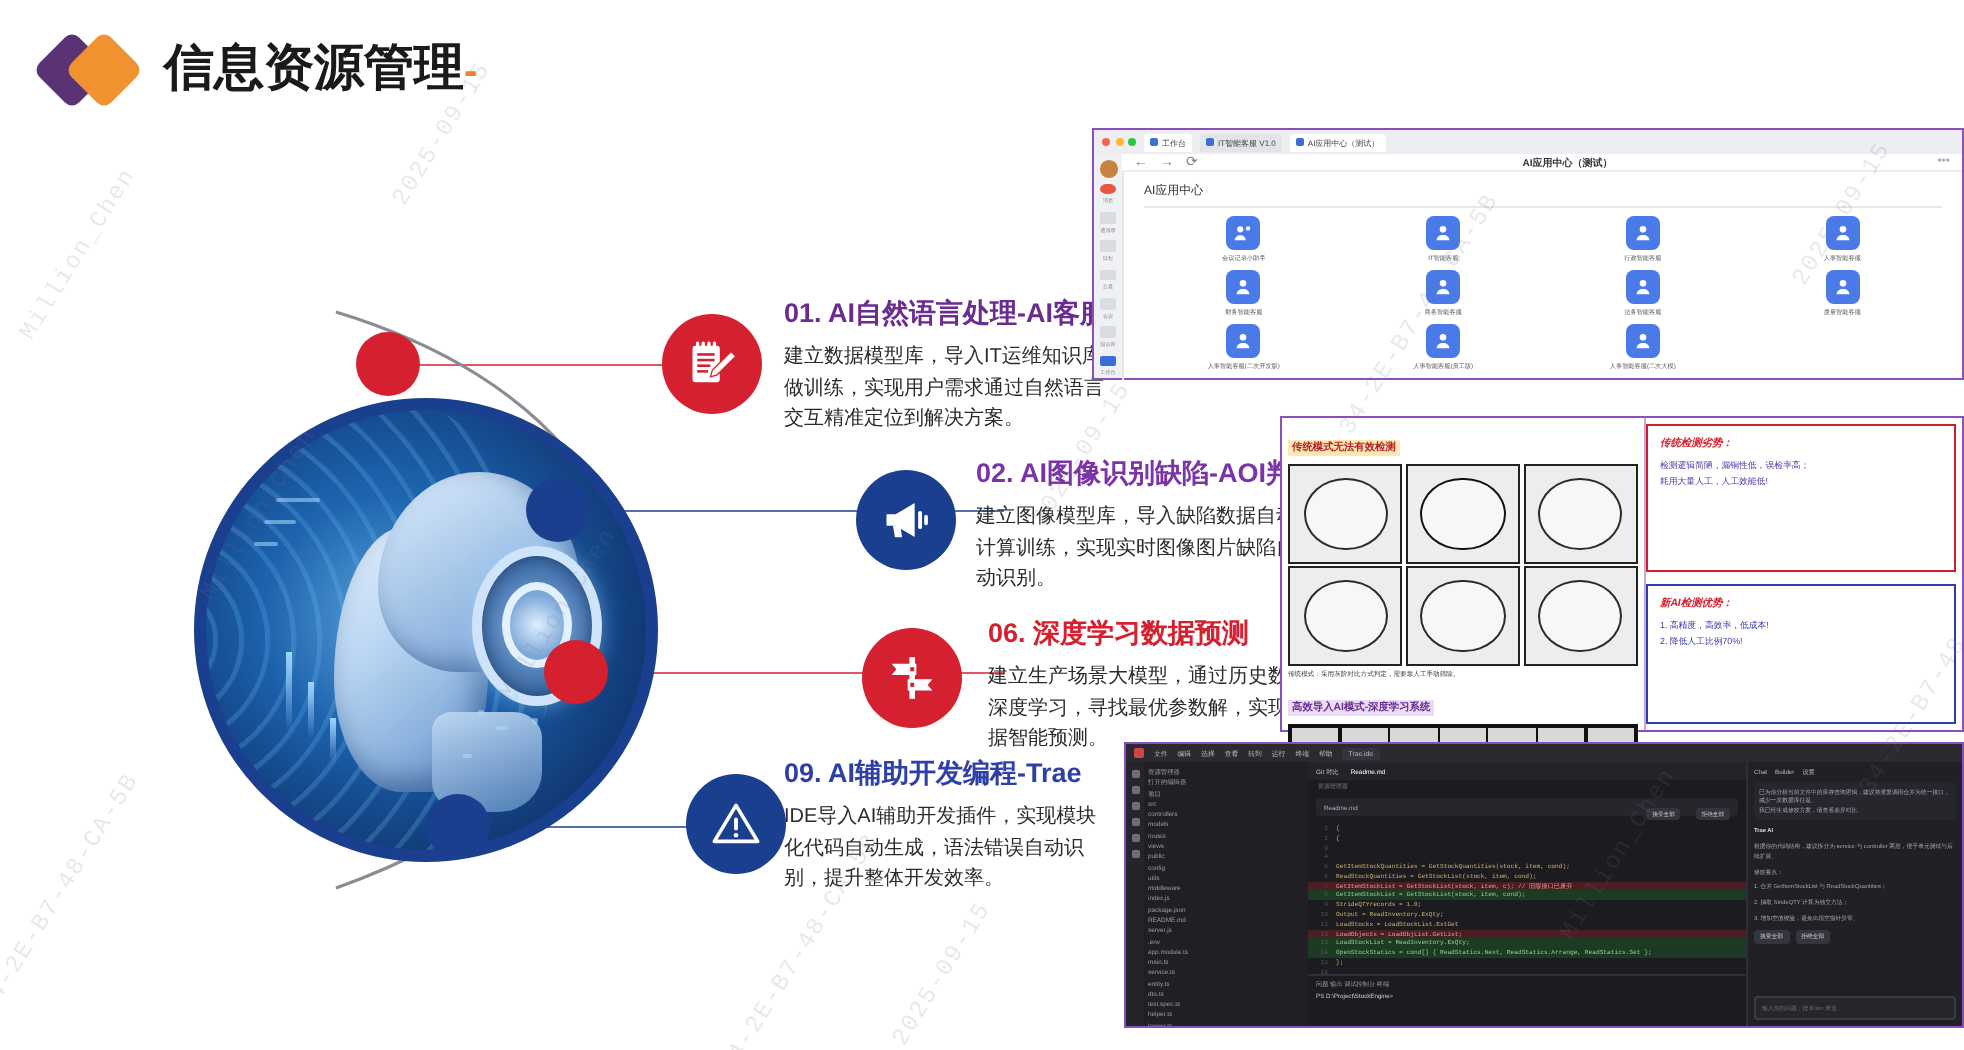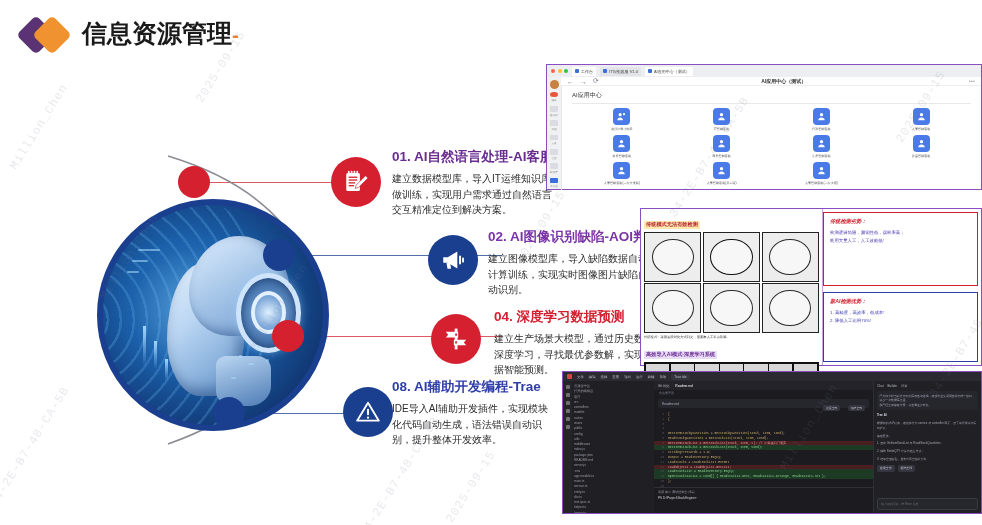--- a/index.html
+++ b/index.html
@@ -378,26 +378,26 @@
     <div class="it-title t-purple">01. AI自然语言处理-AI客服</div>
     <div class="it-body">建立数据模型库，导入IT运维知识库做训练，实现用户需求通过自然语言交互精准定位到解决方案。</div>
   </div>
 
   <div class="item" style="left:488px; top:228px;">
     <div class="it-title t-purple2">02. AI图像识别缺陷-AOI判图</div>
     <div class="it-body">建立图像模型库，导入缺陷数据自动计算训练，实现实时图像图片缺陷自动识别。</div>
   </div>
 
   <div class="item" style="left:494px; top:308px;">
-    <div class="it-title t-red">04. 深度学习数据预测</div>
+    <div class="it-title t-red">06. 深度学习数据预测</div>
     <div class="it-body">建立生产场景大模型，通过历史数据深度学习，寻找最优参数解，实现数据智能预测。</div>
   </div>
 
   <div class="item" style="left:392px; top:378px;">
-    <div class="it-title t-blue">08. AI辅助开发编程-Trae</div>
+    <div class="it-title t-blue">09. AI辅助开发编程-Trae</div>
     <div class="it-body">IDE导入AI辅助开发插件，实现模块化代码自动生成，语法错误自动识别，提升整体开发效率。</div>
   </div>
 
   <div class="shot shot-top">
     <div class="bw-titlebar">
       <span class="tl-dots">
         <i style="background:#ff5f57"></i>
           <i style="background:#febc2e"></i>
           <i style="background:#28c840"></i>
       </span>

